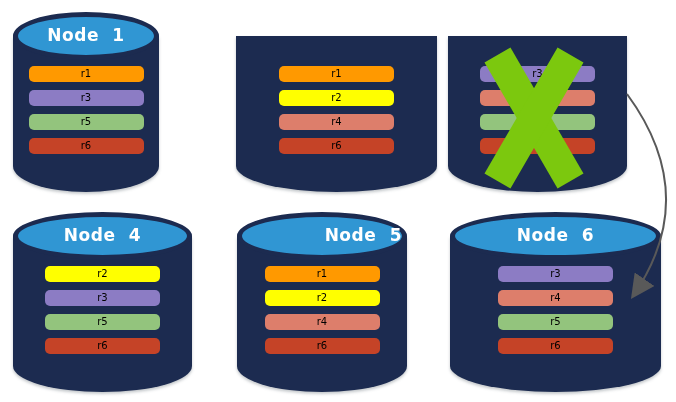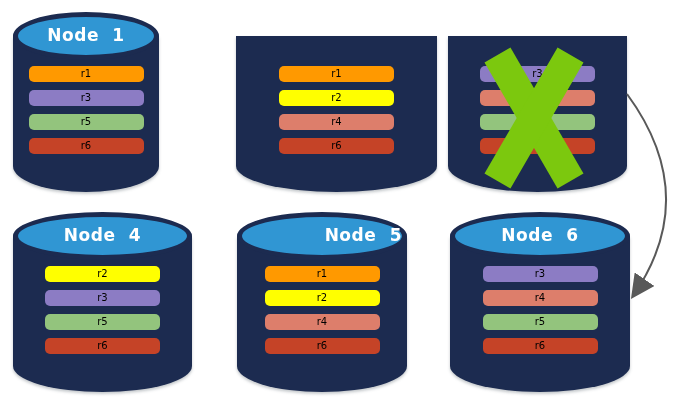--- a/index.html
+++ b/index.html
@@ -6,21 +6,21 @@
   .canvas{
     position:relative;width:676px;height:402px;background:#ffffff;overflow:hidden;
     font-family:"DejaVu Sans","Liberation Sans",sans-serif;
   }
   .node{position:absolute;height:180px;}
   .n1{left:13px;top:12px;width:146px;}
   .n2{left:236px;top:12px;width:201px;}
   .n3{left:448px;top:12px;width:179px;}
   .n4{left:13px;top:212px;width:179px;}
   .n5{left:237px;top:212px;width:170px;}
-  .n6{left:450px;top:212px;width:180px;}
+  .n6{left:450px;top:212px;width:180px;padding-left:31px;}
   .cyl-body{
     position:absolute;top:24px;left:0;right:0;bottom:0;z-index:1;
     border-radius:0 0 50% 50% / 0 0 26px 26px;
     box-shadow:0 2px 3px rgba(90,100,110,0.35);
   }
   .cyl-top{
     position:absolute;top:0;left:0;right:0;height:48px;z-index:2;
     border-radius:50%;border:5px solid #1C2B50;box-sizing:border-box;
     display:flex;align-items:center;justify-content:center;
   }

